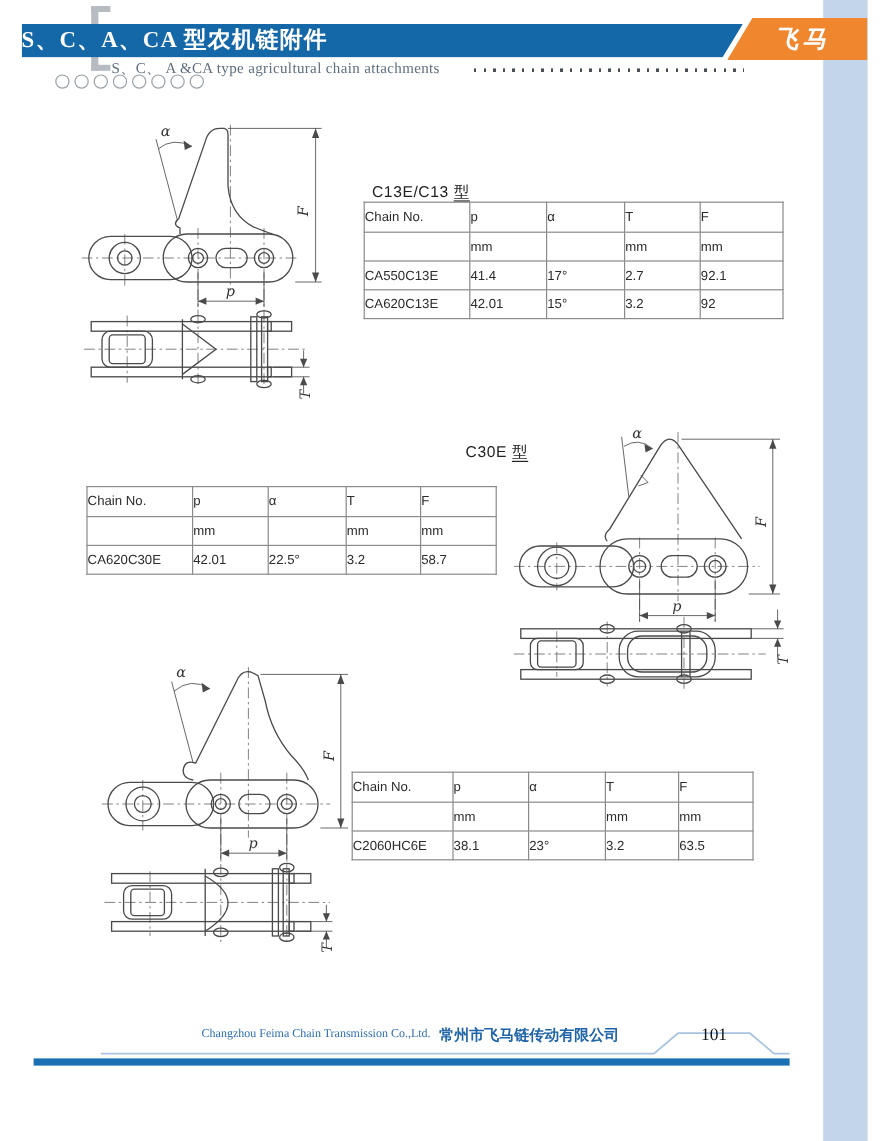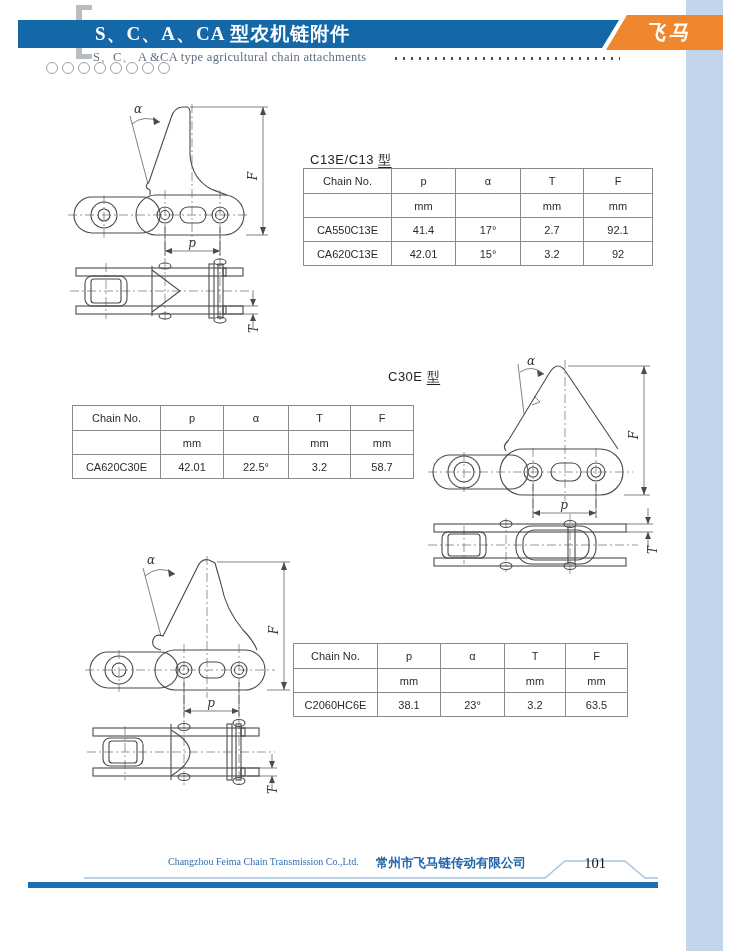--- a/index.html
+++ b/index.html
@@ -6,53 +6,53 @@
   .page{position:relative;width:745px;height:951px;background:#ffffff;overflow:hidden;
         font-family:"Liberation Sans",sans-serif;}
   
   .right-band{position:absolute;left:686px;top:0;width:37px;height:951px;background:#c3d5ea;}
   
   .bracket-v{position:absolute;left:76px;top:5px;width:6px;height:54px;background:#b7bcc2;}
   .bracket-t{position:absolute;left:76px;top:5px;width:16px;height:5px;background:#b7bcc2;}
   .bracket-b{position:absolute;left:76px;top:54px;width:16px;height:5px;background:#b7bcc2;}
   .band-blue{position:absolute;left:18px;top:20px;width:601px;height:28px;background:#1568a8;
              clip-path:polygon(0 0,100% 0,calc(100% - 17px) 100%,0 100%);}
-  .band-blue .title{display:block;line-height:28px;padding-left:77px;color:#ffffff;
+  .band-blue .title{display:block;line-height:28px;color:#ffffff;
              font-family:"Liberation Serif",serif;font-weight:bold;font-size:19px;letter-spacing:1px;}
   .band-orange{position:absolute;left:606px;top:15px;width:117px;height:35px;background:#f0862e;
              clip-path:polygon(21px 0,100% 0,100% 100%,0 100%);
              display:flex;align-items:center;justify-content:center;}
   .band-orange .logo{color:#ffffff;font-family:"Liberation Serif",serif;font-style:italic;
              font-weight:bold;font-size:20px;letter-spacing:3px;padding-left:8px;}
   .subtitle{position:absolute;left:93px;top:49px;font-family:"Liberation Serif",serif;
              font-size:12.5px;color:#5f6e7e;letter-spacing:.3px;}
   .dotline{position:absolute;left:395px;top:57px;width:225px;height:2.5px;
              background:repeating-linear-gradient(90deg,#4a4f55 0 2px,transparent 2px 8px);}
   .circles{position:absolute;left:46px;top:62px;display:flex;gap:4px;}
   .circles span{width:10px;height:10px;border:1.5px solid #9aa1a8;border-radius:50%;}
   
   .sec-title{position:absolute;font-size:13px;color:#222;letter-spacing:.5px;margin-top:33px;}
   .sec-title .mark{text-decoration:underline;text-underline-offset:3px;}
   
   table.spec{position:absolute;border-collapse:collapse;table-layout:fixed;
              font-size:11px;color:#2b2b2b;}
-  table.spec td{border:1px solid #8a8a8a;text-align:center;vertical-align:middle;
+  table.spec td{border:1px solid #8a8a8a;vertical-align:middle;
              height:23px;padding:0;background:#fff;margin-top:30px;}
   table.spec tr.hd td{height:24px;}
   
   svg.draw{position:absolute;}
   svg.draw .ln{stroke:#4a4a4a;stroke-width:1.1;fill:none;}
   svg.draw .thin{stroke:#4a4a4a;stroke-width:0.7;fill:none;}
   svg.draw .cl{stroke:#6a6a6a;stroke-width:0.7;fill:none;stroke-dasharray:9 3 2 3;}
   svg.draw .ar{fill:#4a4a4a;stroke:none;}
   svg.draw text{font-family:"DejaVu Serif",serif;font-style:italic;font-size:12px;fill:#333;}
   
   .foot-en{position:absolute;left:168px;top:856px;font-family:"Liberation Serif",serif;
            font-size:10px;color:#2e6fb3;}
-  .foot-cn{position:absolute;left:376px;top:855px;font-size:12.5px;font-weight:bold;color:#1d64a8;}
+  .foot-cn{position:absolute;left:366px;top:855px;font-size:12.5px;font-weight:bold;color:#1d64a8;}
   .foot-svg{position:absolute;left:18px;top:852px;}
   .page-num{position:absolute;left:565px;top:855px;width:60px;text-align:center;
            font-family:"Liberation Serif",serif;font-size:14.5px;color:#101418;}
 </style>
 </head>
 <body>
 
 <div class="page">
 
   <div class="right-band"></div>

